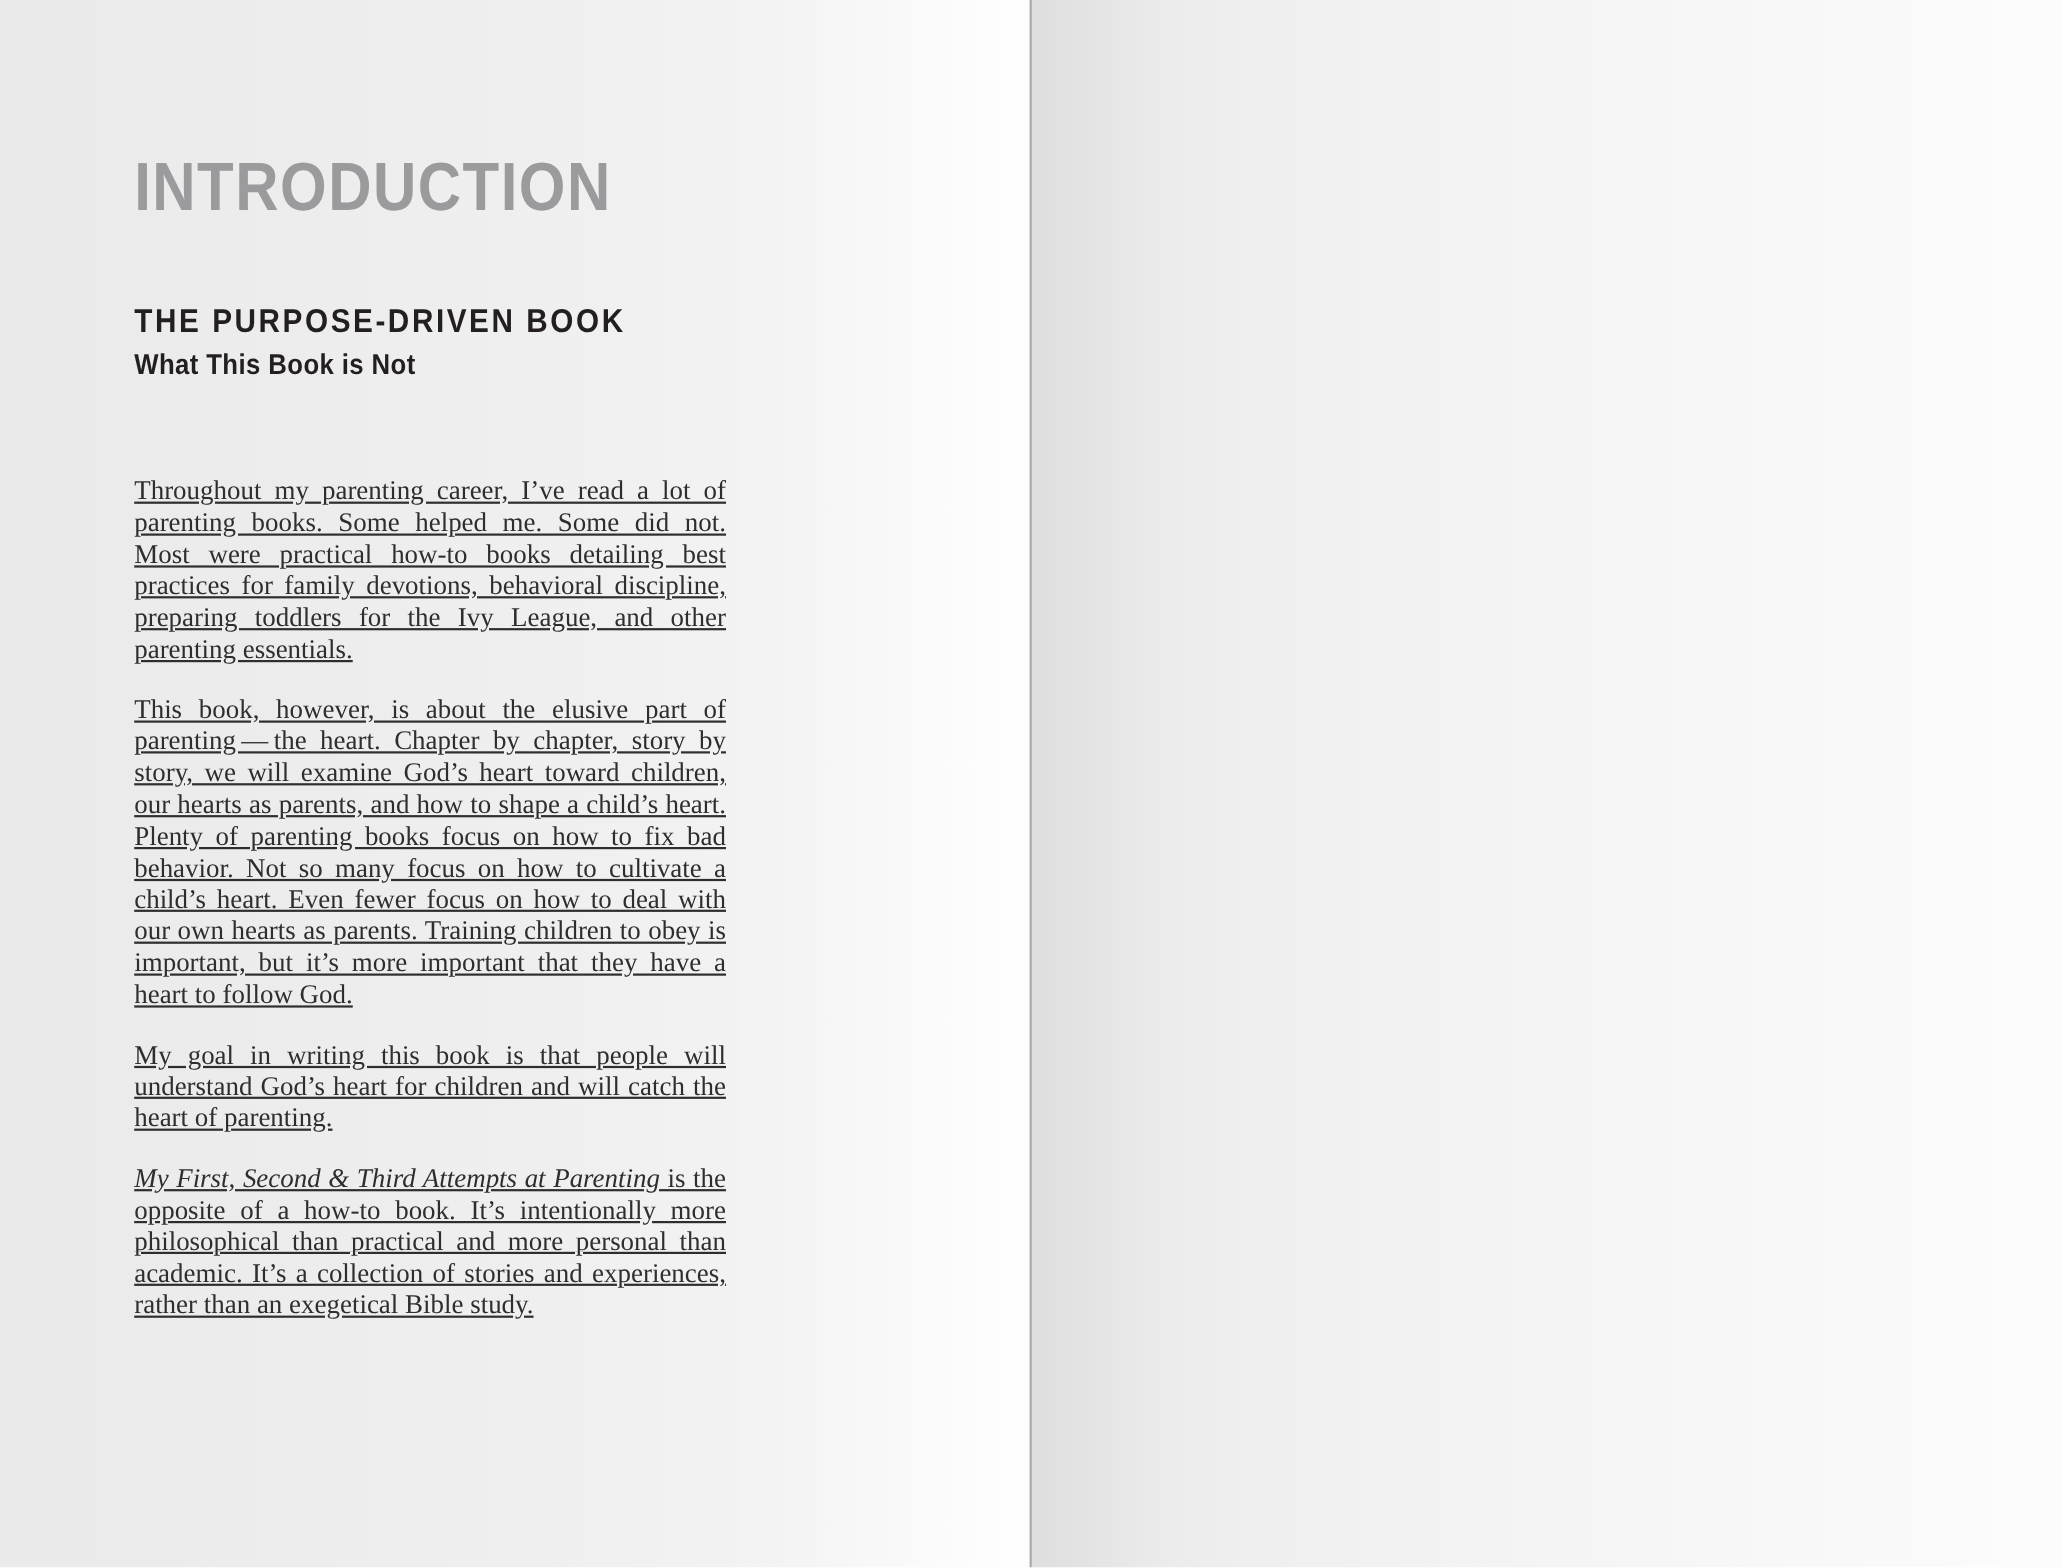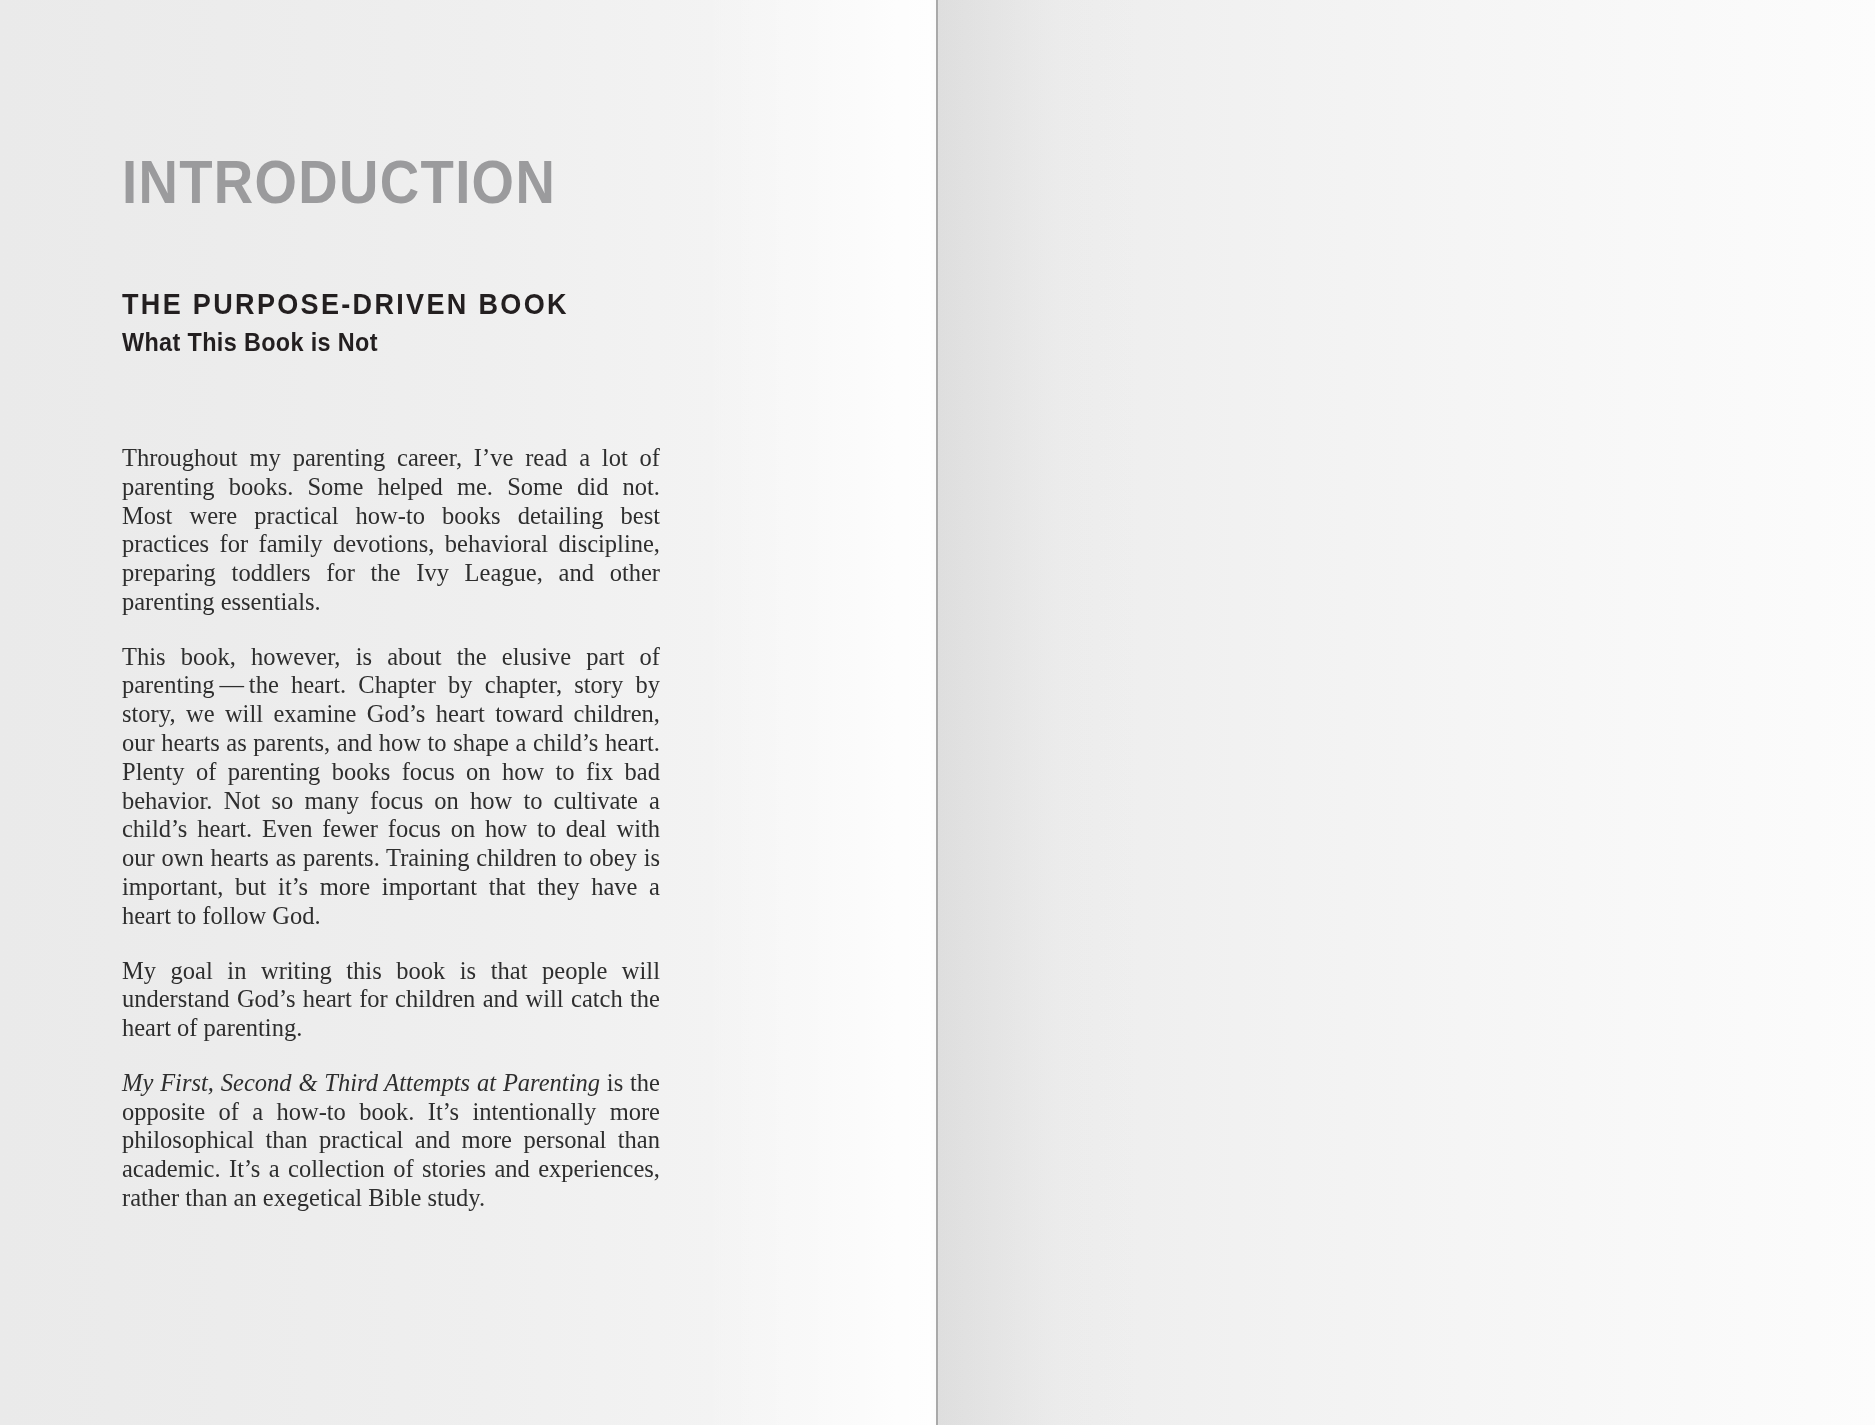--- a/index.html
+++ b/index.html
@@ -56,21 +56,21 @@
     position: absolute;
     top: 0;
     left: 936px;
     width: 2px;
     height: 1425px;
     background: #a9a9a9;
   }
 
   .page {
     position: absolute;
-    top: 11px;
+    top: 0;
     height: 1072px;
   }
   .page-left  { left: 0;    width: 937px; }
   .page-right { left: 938px; width: 937px; }
 
   .content-left {
     position: absolute;
     left: 122px;
     top: 140px;
     width: 538px;
@@ -114,20 +114,21 @@
   }
 
   p.body {
     margin: 0 0 26px 0;
     font-size: 24.5px;
     line-height: 1.175;
     color: #2e2e2e;
     text-align: justify;
     text-justify: inter-word;
     hyphens: manual;
+    text-decoration: underline;
   }
   p.body:last-of-type { margin-bottom: 12px; }
 
   p.body i, p.body em {
     font-style: italic;
   }
 </style>
 </head>
 <body>
 

